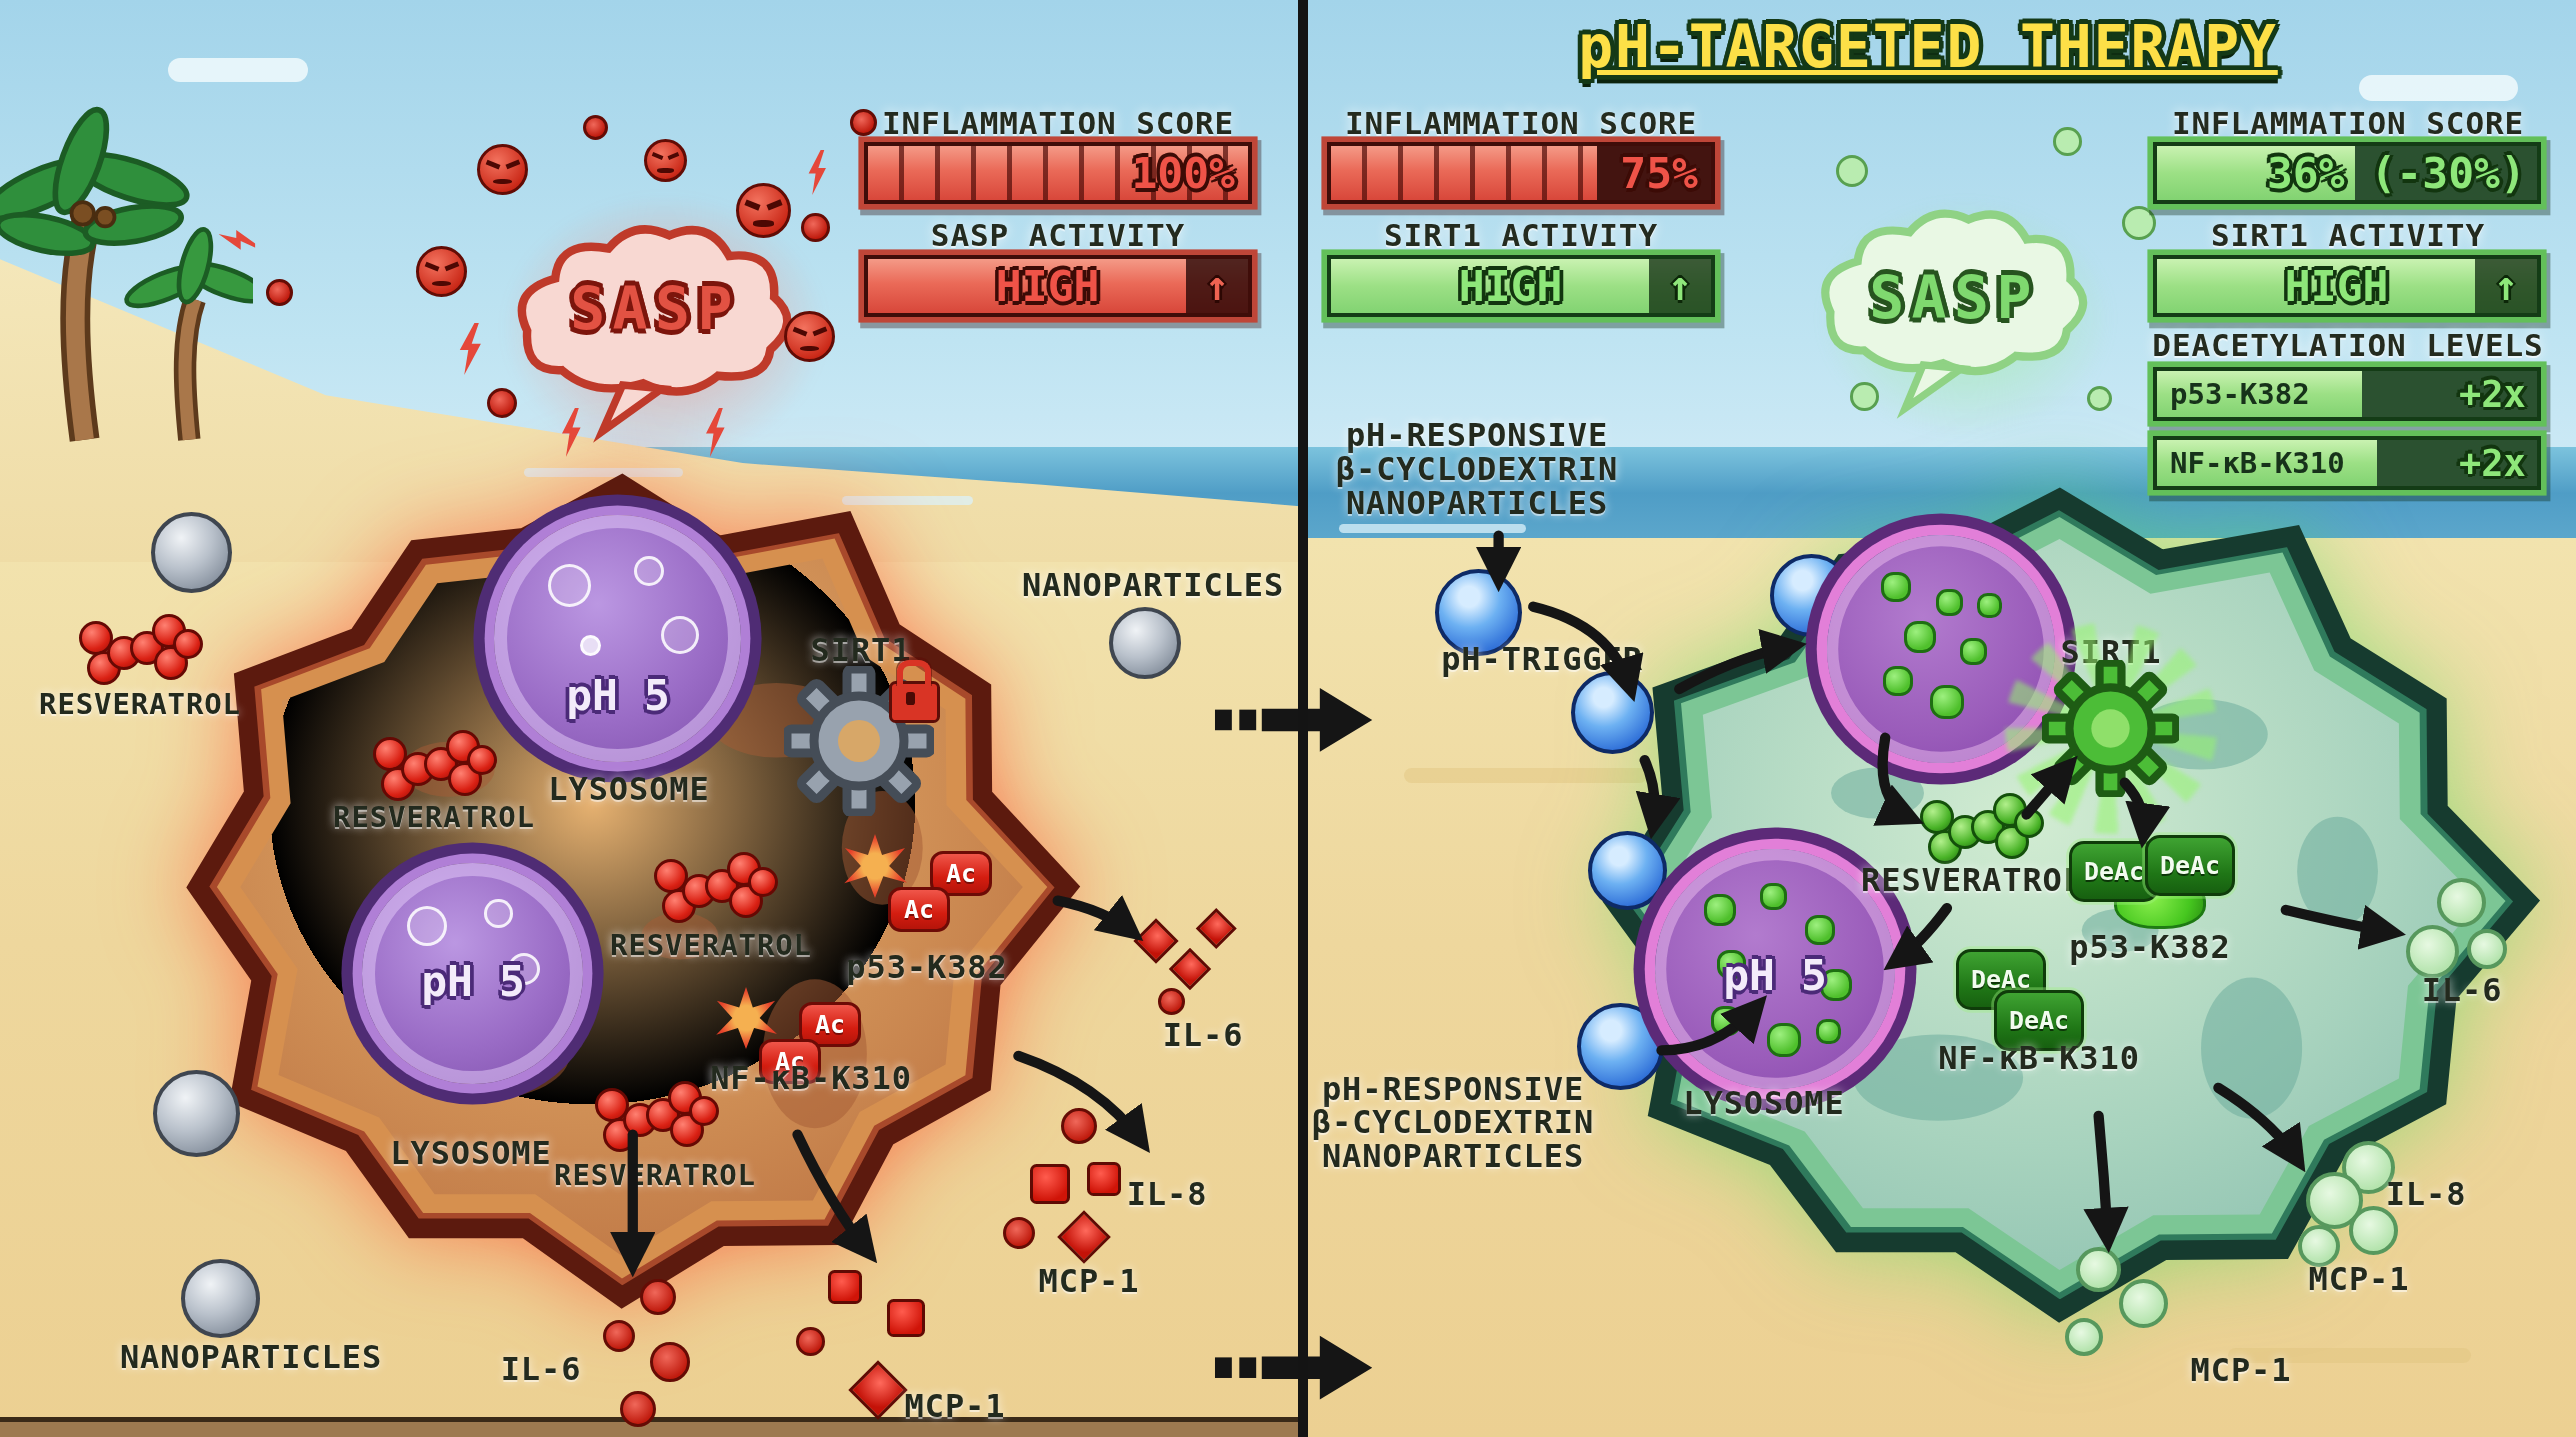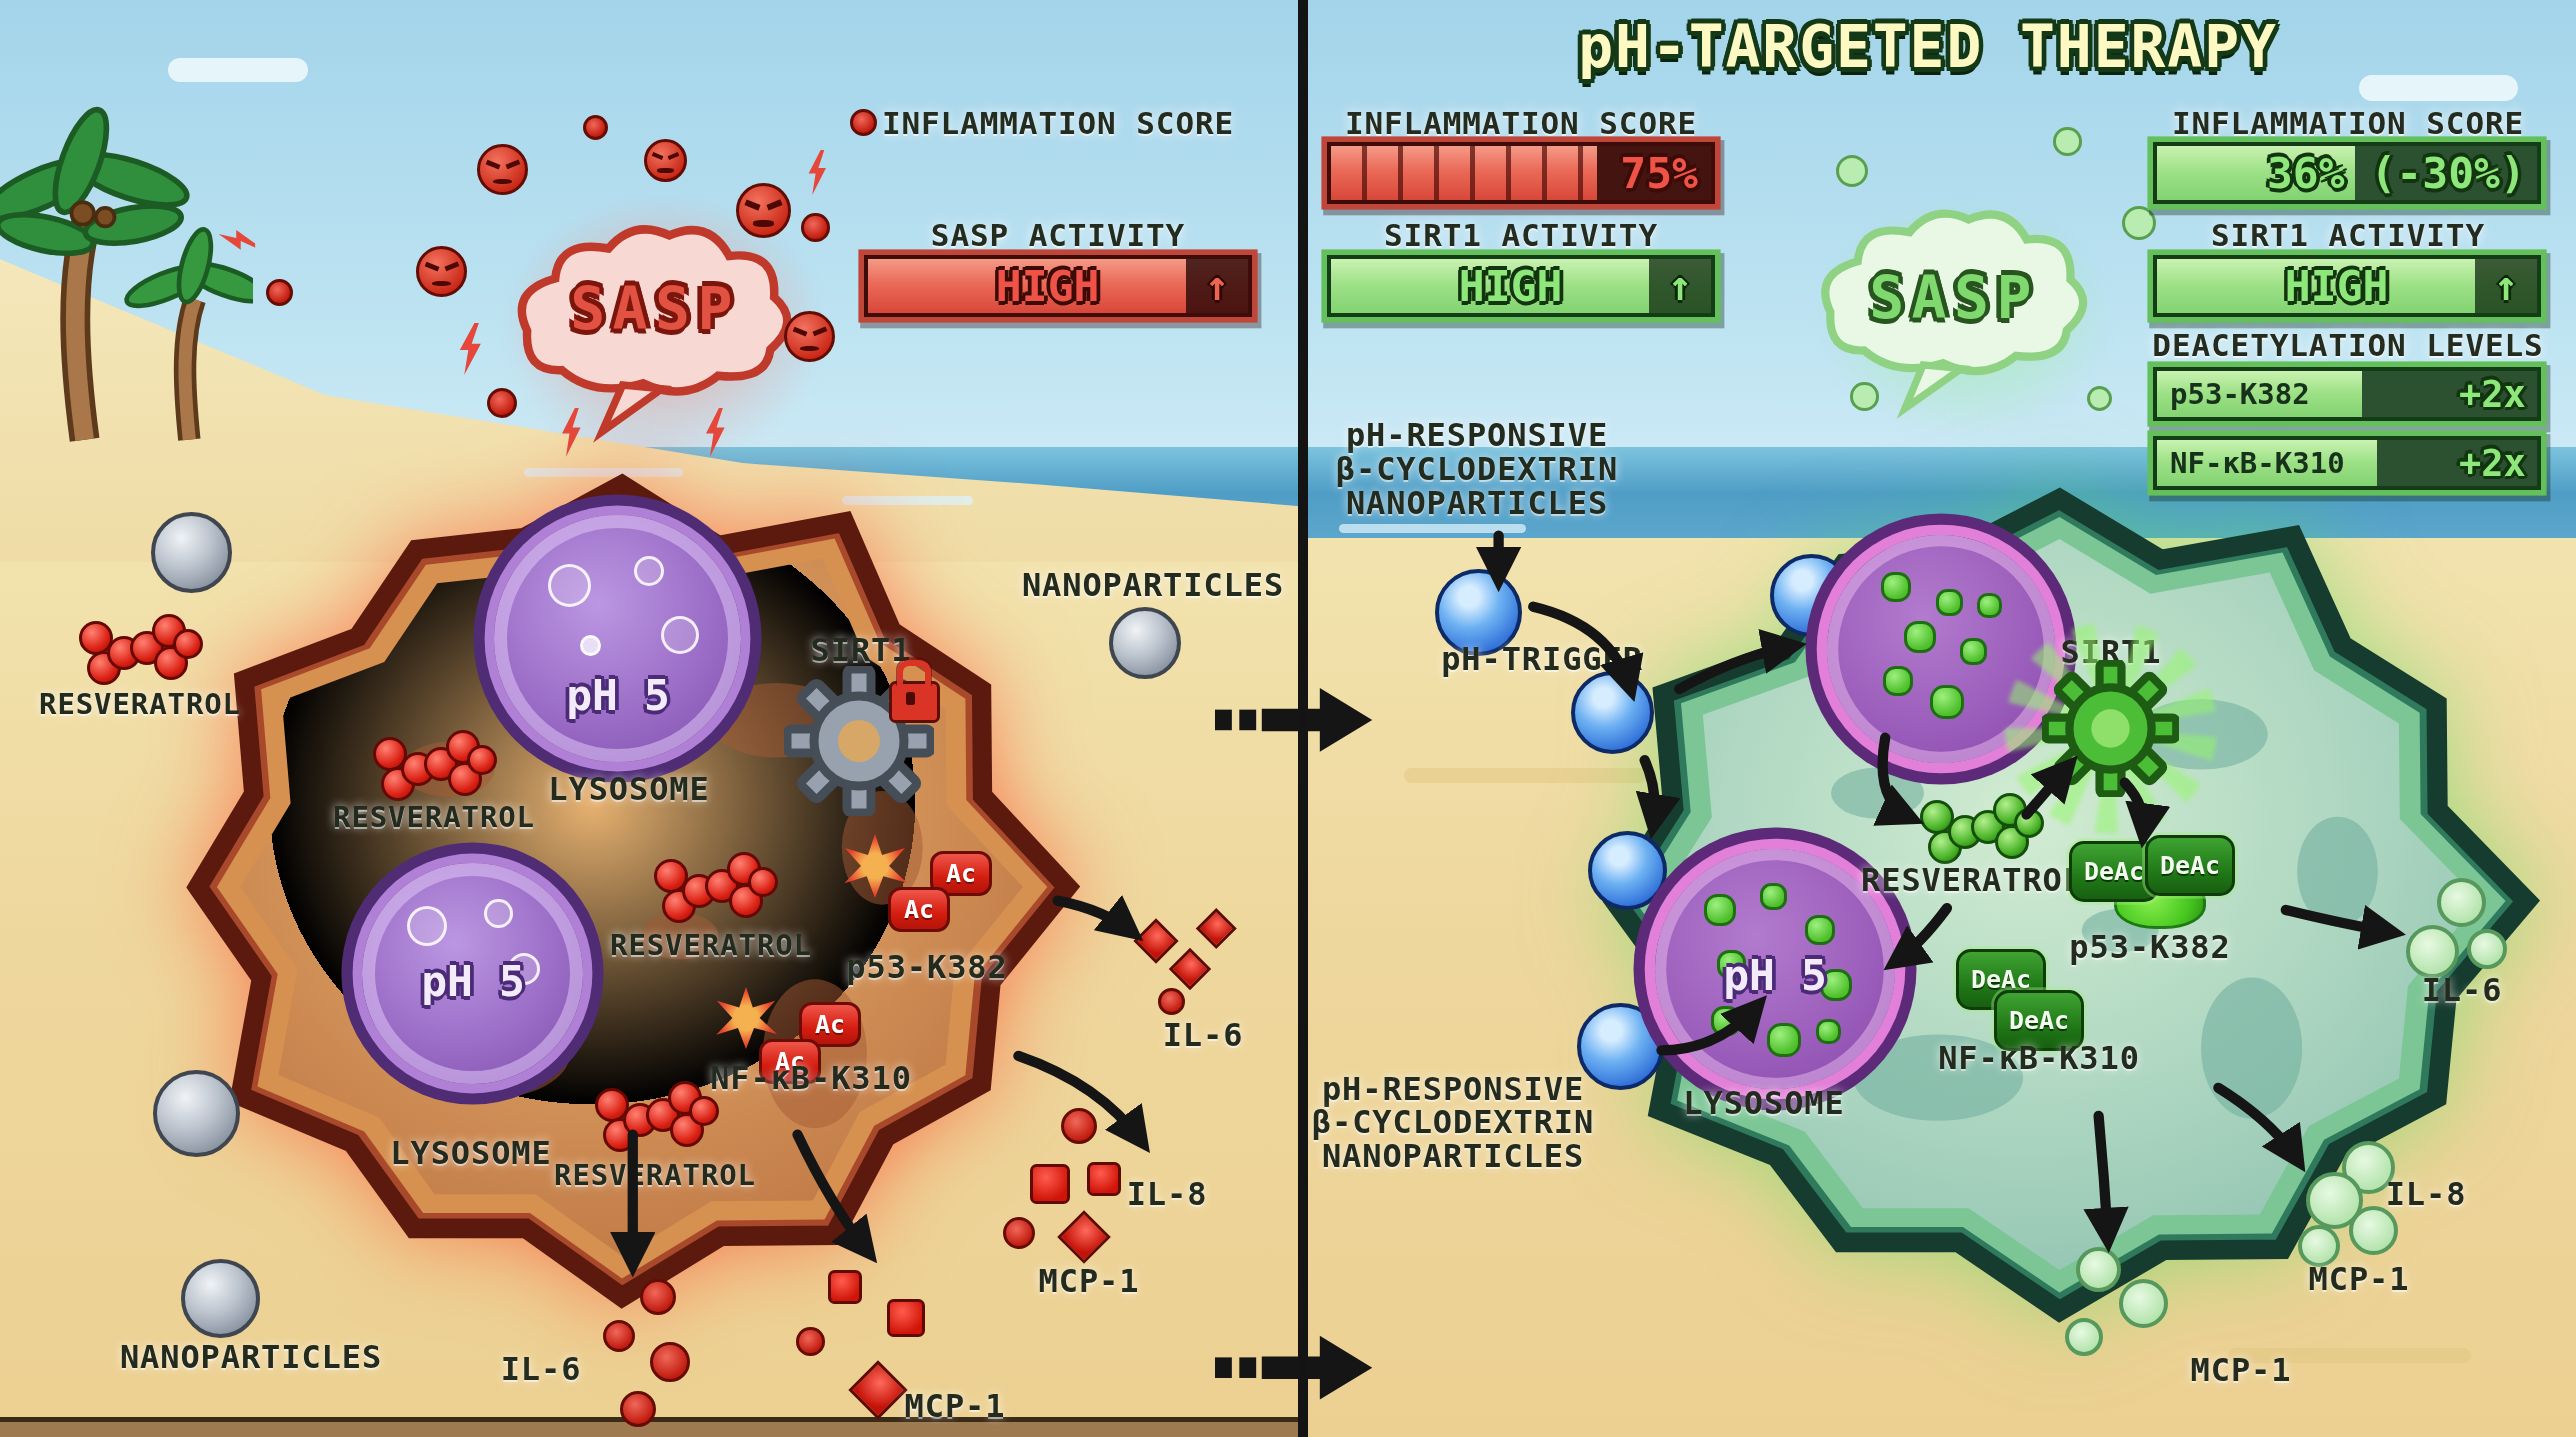--- a/index.html
+++ b/index.html
@@ -18,21 +18,21 @@
   .cloud{background:#ecf8fc;border-radius:22.5px;opacity:.9;}
   .streak{background:#dfc47f;opacity:.45;border-radius:9.4px;}
   .bottomstrip{left:0;top:1417px;width:1303px;height:20.6px;background:#9d7a50;border-top:5.6px solid #3a2a18;}
 
   
   .divider{left:1298px;top:0;width:10.3px;height:1438px;background:#141414;}
 
   
   .title{font-weight:bold;font-size:58px;letter-spacing:1.9px;}
   .title.red{color:#ef5f4e;text-shadow:-4.7px 0 #54110b,4.7px 0 #54110b,0 -4.7px #54110b,0 4.7px #54110b,-3.7px -3.7px #54110b,3.7px 3.7px #54110b,-3.7px 3.7px #54110b,3.7px -3.7px #54110b,0 8.4px #2e0a06;}
-  .title.green{color:#fef9c3;text-shadow:-4.7px 0 #143917,4.7px 0 #143917,0 -4.7px #143917,0 4.7px #143917,-3.7px -3.7px #143917,3.7px 3.7px #143917,-3.7px 3.7px #143917,3.7px -3.7px #143917,0 8.4px #0b230d;}
+  .title.green{color:#fde047;text-shadow:-4.7px 0 #143917,4.7px 0 #143917,0 -4.7px #143917,0 4.7px #143917,-3.7px -3.7px #143917,3.7px 3.7px #143917,-3.7px 3.7px #143917,3.7px -3.7px #143917,0 8.4px #0b230d;text-decoration:underline;}
 
   
   .hudlbl{font-weight:bold;font-size:31px;color:#242b1f;letter-spacing:0.9px;
           text-shadow:0 1.9px 0 rgba(255,255,255,.6),0 0 11.2px rgba(255,255,255,.85);}
   .hudbar{box-sizing:border-box;overflow:hidden;}
   .hudbar.red{border:4.7px solid #3f0d09;box-shadow:0 0 0 5.6px #bf4638,2.8px 4.7px 0 6.6px rgba(40,10,8,.35);background:#431410;}
   .hudbar.green{border:4.7px solid #143c16;box-shadow:0 0 0 5.6px #63c05a,2.8px 4.7px 0 6.6px rgba(10,35,12,.35);background:#2b5130;}
   .fill{position:absolute;left:0;top:0;bottom:0;}
   .redfill{background:linear-gradient(180deg,#f49a87 0%,#ea6a58 45%,#d8473a 100%);}
   .greenfill{background:linear-gradient(180deg,#c9f2b1 0%,#9ce085 50%,#82d372 100%);}
@@ -207,20 +207,25 @@
   <div class="abs rdot" style="left:583px;top:115px;width:19px;height:19px"></div>
   <div class="abs rdot" style="left:487px;top:388px;width:24px;height:24px"></div>
   <div class="abs rdot" style="left:266px;top:279px;width:20.6px;height:20.6px"></div>
   <div class="abs bolt" style="left:453px;top:323px;width:34px;height:52px"></div>
   <div class="abs bolt" style="left:556px;top:408px;width:30px;height:49px"></div>
   <div class="abs bolt" style="left:700px;top:408px;width:30px;height:49px"></div>
   <div class="abs bolt" style="left:803px;top:150px;width:28px;height:45px"></div>
   <div class="abs bolt" style="left:221px;top:221px;width:32px;height:37px;transform:rotate(90deg)"></div>
 
   <div class="abs ctr hudlbl" style="left:1058px;top:123px">INFLAMMATION SCORE</div>
+  <div class="abs hudbar red" style="left:864px;top:142px;width:388px;height:62px">
+    <div class="fill redfill" style="width:100%"></div>
+      <div class="segs"></div>
+    <div class="hudval r" style="right:13px">100%</div>
+  </div>
   <div class="abs ctr hudlbl" style="left:1058px;top:235px">SASP ACTIVITY</div>
   <div class="abs hudbar red" style="left:864px;top:255px;width:388px;height:62px">
     <div class="fill redfill" style="width:100%"></div>
     <div class="hudval r" style="left:50%;transform:translate(-60%,-50%)">HIGH</div>
     <div class="arrbox r">
         <span>↑</span>
       </div>
   </div>
 
   <div class="abs lys purpleL" style="left:494px;top:515px;width:247px;height:247px">

